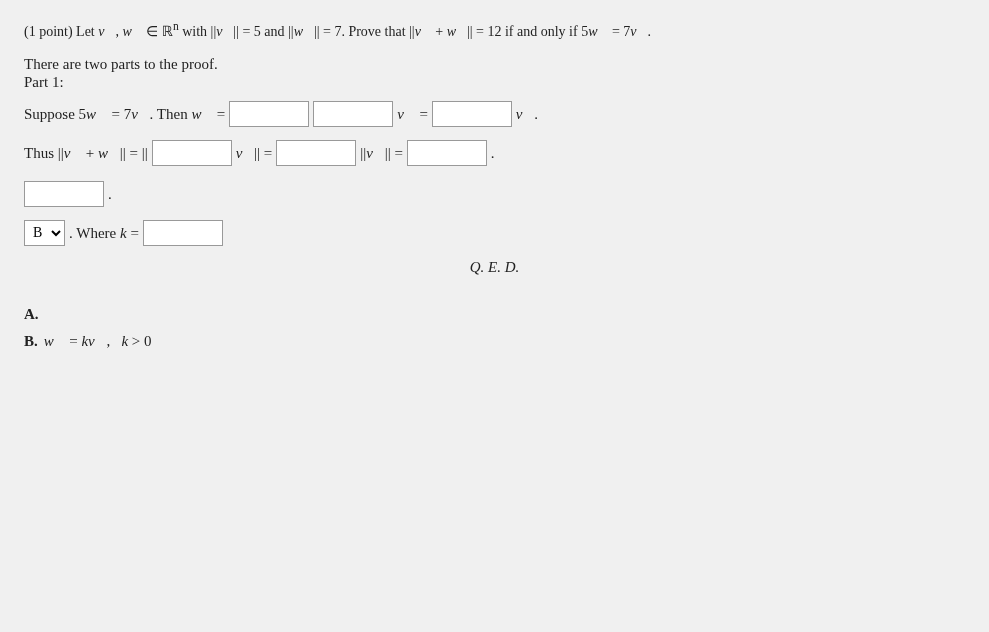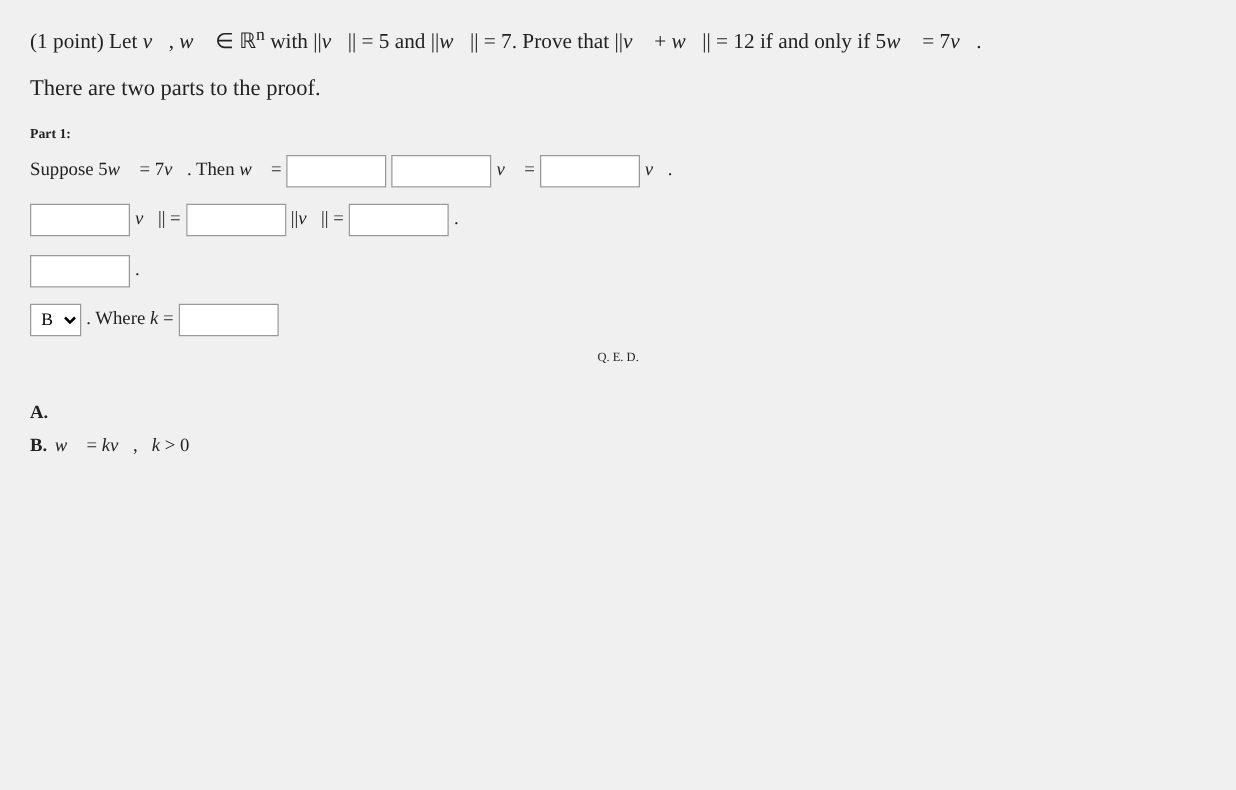--- a/index.html
+++ b/index.html
@@ -6,36 +6,36 @@
     body {
       background: #f0f0f0;
       font-family: "Times New Roman", Times, serif;
       font-size: 16px;
       color: #222;
       padding: 18px 24px;
       width: 989px;
       min-height: 632px;
     }
     .problem-statement {
-      font-size: 17px;
+      font-size: 14px;
       margin-bottom: 14px;
       line-height: 1.5;
     }
     .intro-text {
-      font-size: 18px;
-      margin-bottom: 20px;
+      font-size: 15px;
+      margin-bottom: 1px;
     }
     .part-label {
-      font-weight: bold;
-      font-size: 11px;
+      font-weight: normal;
+      font-size: 15px;
       margin-bottom: 10px;
     }
     .line {
       display: flex;
-      align-items: flex-end;
+      align-items: flex-start;
       flex-wrap: wrap;
       gap: 4px;
       margin-bottom: 12px;
       font-size: 15px;
       line-height: 1.8;
     }
     .math-input {
       border: 1px solid #999;
       background: white;
       width: 110px;
@@ -56,21 +56,22 @@
       font-family: "Times New Roman", Times, serif;
       padding: 2px 4px;
       outline: none;
       cursor: pointer;
     }
     .section {
       margin-bottom: 14px;
     }
     .qed {
       text-align: center;
-      font-size: 10px;
+      font-style: italic;
+      font-size: 15px;
       margin-top: 10px;
       margin-bottom: 30px;
     }
     .choices {
       margin-top: 20px;
       font-size: 15px;
     }
     .choice-item {
       margin-bottom: 10px;
       display: flex;
@@ -98,20 +99,21 @@
   <div class="line">
     <span>Suppose 5<i>w⃗</i> = 7<i>v⃗</i>. Then <i>w⃗</i> =</span>
     <input class="math-input math-input-sm" type="text" value="" style="">
     <input class="math-input math-input-sm" type="text" value="" style="">
     <span><i>v⃗</i> =</span>
     <input class="math-input math-input-sm" type="text" value="" style="">
     <span><i>v⃗</i>.</span>
   </div>
 
   <div class="line">
+    <span>Thus ||<i>v⃗</i> + <i>w⃗</i>|| = ||</span>
     <input class="math-input math-input-sm" type="text" value="" style="">
     <span><i>v⃗</i>|| =</span>
     <input class="math-input math-input-sm" type="text" value="" style="">
     <span>||<i>v⃗</i>|| =</span>
     <input class="math-input math-input-sm" type="text" value="" style="">
     <span>.</span>
   </div>
 </div>
 
 <div class="section">

